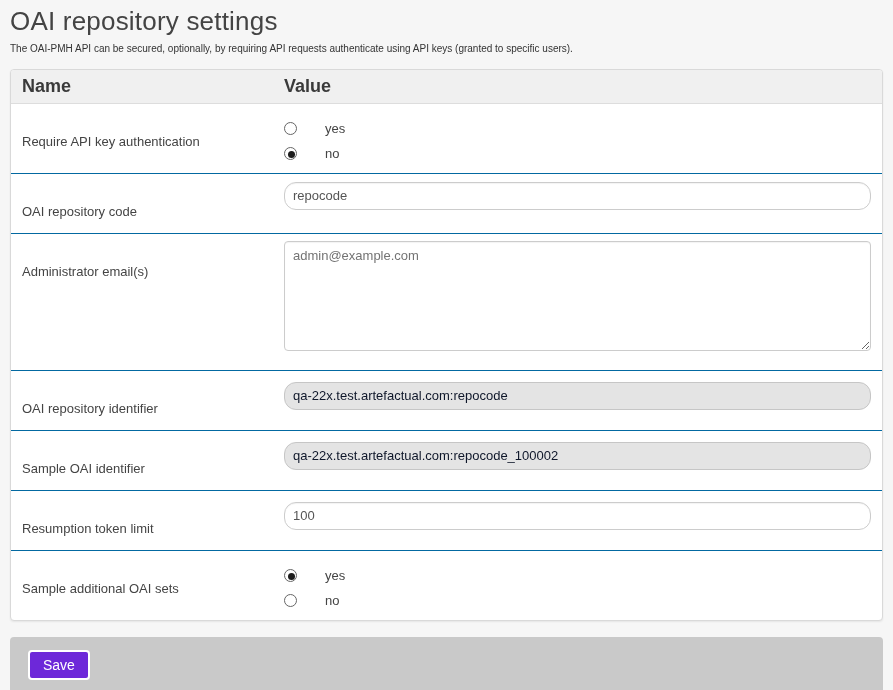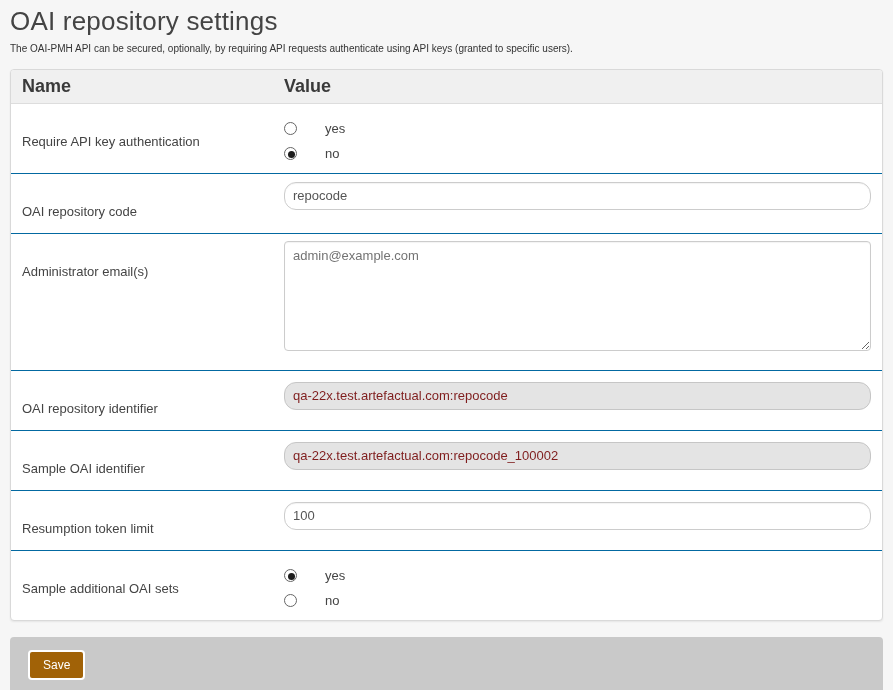--- a/index.html
+++ b/index.html
@@ -76,21 +76,21 @@
     font-family: "Liberation Sans", sans-serif;
     font-size: 13px;
     color: #555;
     background: #fff;
     box-shadow: inset 0 1px 1px rgba(0,0,0,0.05);
     outline: none;
   }
   .text-input:disabled {
     background: #e4e4e4;
     border-color: #c6c6c6;
-    color: #7f1d1d;
+    color: #0f172a;
     box-shadow: none;
   }
   .textarea {
     width: 100%;
     height: 110px;
     border: 1px solid #ccc;
     border-radius: 4px;
     padding: 6px 8px;
     font-family: "Liberation Sans", sans-serif;
     font-size: 13px;
@@ -133,26 +133,26 @@
     margin-top: 16px;
     width: 873px;
     height: 56px;
     background: #c9c9c9;
     border-radius: 4px;
     display: flex;
     align-items: center;
     padding-left: 18px;
   }
   .save-btn {
-    background: #a16207;
+    background: #6d28d9;
     border: 2px solid #ffffff;
     border-radius: 4px;
     color: #fff;
     font-family: "Liberation Sans", sans-serif;
-    font-size: 12px;
+    font-size: 14px;
     padding: 5px 13px;
     height: 30px;
     line-height: 16px;
     cursor: pointer;
   }
 </style>
 </head>
 <body>
 
 <div class="page">

